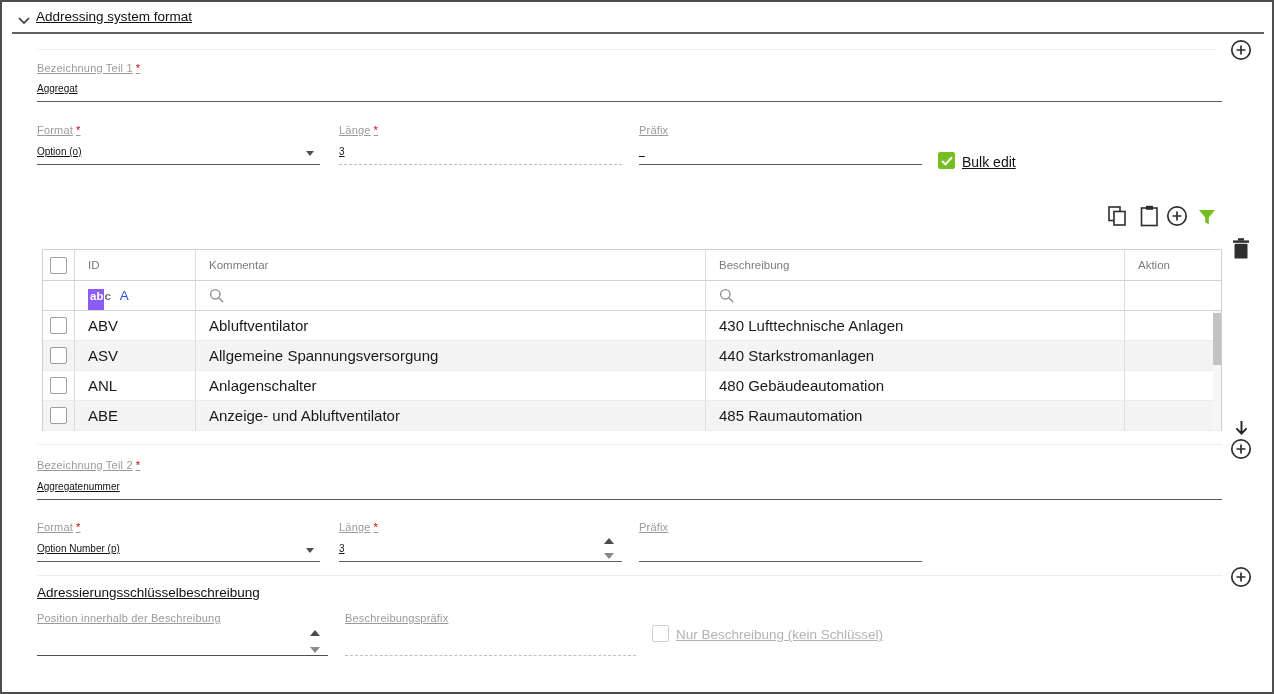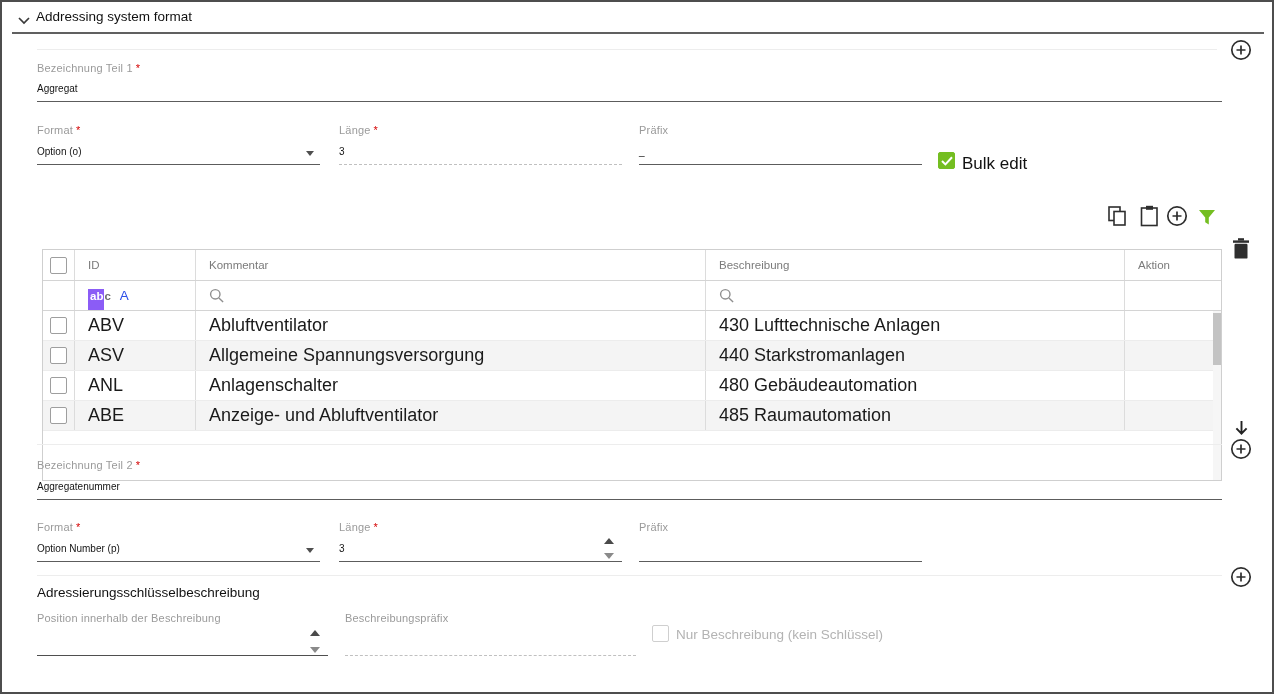--- a/index.html
+++ b/index.html
@@ -1,48 +1,48 @@
 <!DOCTYPE html>
 <html><head>
 <meta charset="utf-8">
 <style>
   * { margin:0; padding:0; box-sizing:border-box; }
   body { background:#fff; font-family:"Liberation Sans", sans-serif; }
   .window {
     position:relative; width:1274px; height:694px;
     border:2px solid #4d4d4d; background:#fff; overflow:hidden;
   }
-  .abs { position:absolute; }
+  .abs { position:absolute;text-decoration:underline; }
   .label { font-size:11px; color:#9a9a9a; letter-spacing:.2px; }
   .req { color:#d40000; margin-left:3px; font-size:11px; }
   .value { font-size:10px; color:#141414; }
   .rule-solid { height:0; border-top:1px solid #5c5c5c; }
   .rule-dashed { height:0; border-top:1px dashed #c0c0c0; }
   .sep { height:1px; background:#ededed; }
   .caret-down { width:0; height:0; border-left:4.5px solid transparent; border-right:4.5px solid transparent; border-top:5.5px solid #4f4f4f; }
   .spin-up { width:0; height:0; border-left:5px solid transparent; border-right:5px solid transparent; border-bottom:6px solid #4a4a4a; }
   .spin-down { width:0; height:0; border-left:5px solid transparent; border-right:5px solid transparent; border-top:6px solid #8a8a8a; }
   .checkbox { width:17px; height:17px; border:1px solid #9e9e9e; border-radius:2px; background:#fff; }
   .checkbox.checked { background:#74BE21; border-color:#74BE21; display:flex; align-items:center; justify-content:center; }
   .checkbox.disabled { border-color:#cfcfcf; }
   .icon-btn { display:inline-block; cursor:pointer; }
 
   
-  .table { position:absolute; left:40px; top:247px; width:1180px; height:232px; border:1px solid #cfcfcf; background:#fff; }
+  .table { position:absolute; left:40px; top:247px; width:1180px; height:182px; border:1px solid #cfcfcf; background:#fff; }
   .trow { display:grid; grid-template-columns:32px 121px 510px 419px 96px; }
   .thead-row { height:31px; border-bottom:1px solid #d4d4d4; }
   .tfilter-row { height:30px; border-bottom:1px solid #d4d4d4; }
   .tdata-row { height:30px; border-bottom:1px solid #ececec; }
   .tdata-row.alt { background:#f4f4f4; }
   .tdata-row:last-child { border-bottom:none; }
   .tcell { border-right:1px solid #dcdcdc; display:flex; align-items:center; padding-left:13px; overflow:hidden; }
   .tcell:last-child { border-right:none; }
   .tcell.cb-cell { padding-left:7px; }
   .th-label { font-size:11.5px; color:#7b7b7b; }
-  .td-text { font-size:18px; color:#1a1a1a; white-space:nowrap; }
+  .td-text { font-size:15px; color:#1a1a1a; white-space:nowrap; }
   .abc-badge { font-size:11.5px; font-weight:bold; color:#6e6e6e; }
   .abc-badge .hl { background:#8b5cf6; color:#fff; padding:1px 1px 13px 2px; }
   .case-a { font-size:13.5px; color:#2E4FE8; margin-left:9px; font-weight:400; }
   .vscroll { position:absolute; right:0; top:61px; width:8px; bottom:0; background:#f6f6f6; }
   .vscroll .thumb { position:absolute; top:2px; left:0; width:8px; height:52px; background:#c3c3c3; }
 </style>
 </head>
 <body>
 
 <div class="window">
@@ -78,21 +78,21 @@
 
   <span class="abs label" style="left:637px; top:122px;">Präfix</span>
   <span class="abs value" style="left:637px; top:144px;">_</span>
   <div class="abs rule-solid" style="left:637px; top:162px; width:283px;"></div>
 
   <span class="abs checkbox checked" style="left:936px; top:150px;">
     <svg width="12" height="10" viewBox="0 0 12 10">
         <path d="M1 5l3.4 3.4L11 1.2" fill="none" stroke="#fff" stroke-width="2"></path>
       </svg>
   </span>
-  <span class="abs" style="left:960px; top:152px; font-size:17px; color:#111;">Bulk edit</span>
+  <span class="abs" style="left:960px; top:152px; font-size:14px; color:#111;">Bulk edit</span>
 
   <span class="abs icon-btn" style="left:1106px; top:204px;">
     <svg width="19" height="21" viewBox="0 0 19 21">
         <rect x="1" y="1" width="11" height="13.5" fill="none" stroke="#2e2e2e" stroke-width="1.6"></rect>
         <rect x="6" y="5.5" width="11" height="13.5" fill="#fff" stroke="#2e2e2e" stroke-width="1.6"></rect>
       </svg>
   </span>
   <span class="abs icon-btn" style="left:1138px; top:203px;">
     <svg width="19" height="22" viewBox="0 0 19 22">
         <rect x="1.5" y="3" width="15.5" height="17.5" fill="none" stroke="#2e2e2e" stroke-width="1.6"></rect>

